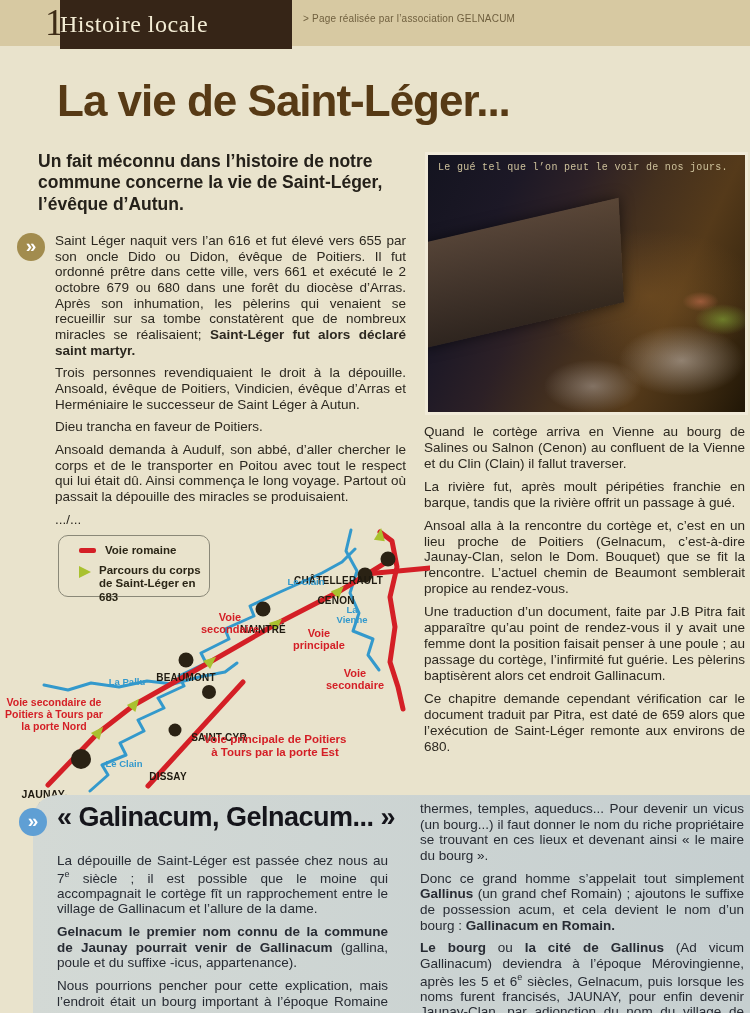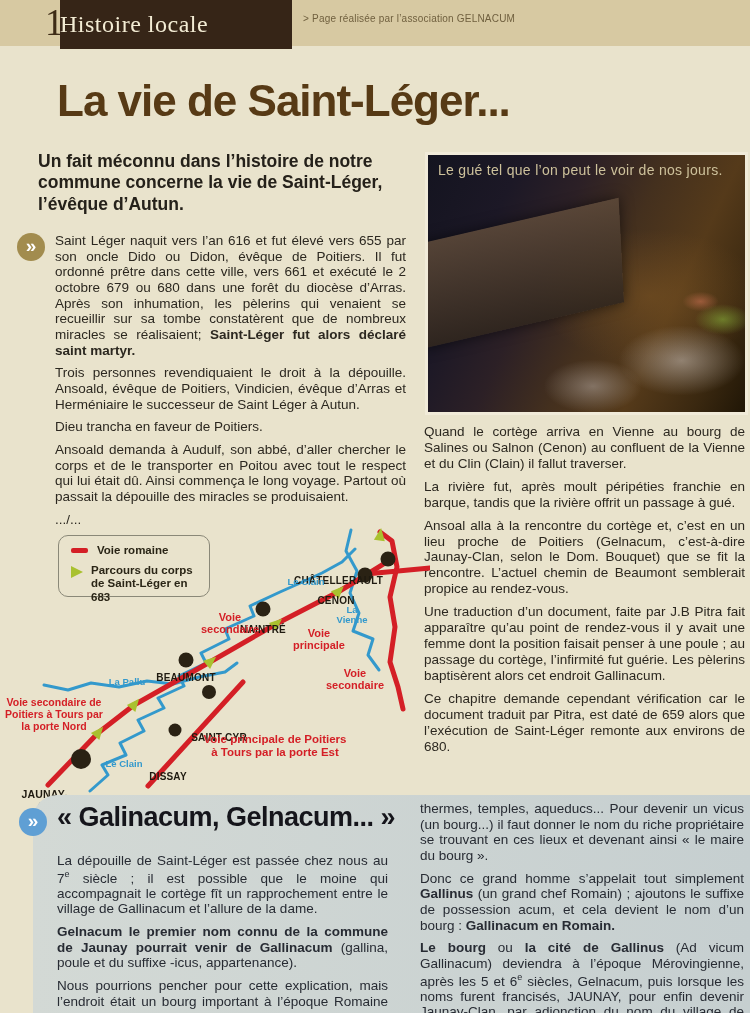--- a/index.html
+++ b/index.html
@@ -34,33 +34,33 @@
     background:
       radial-gradient(90px 50px at 80% 80%, rgba(205,195,188,.55), rgba(205,195,188,0) 70%),
       radial-gradient(70px 38px at 52% 90%, rgba(185,175,170,.5), rgba(185,175,170,0) 70%),
       radial-gradient(40px 22px at 93% 64%, rgba(140,185,60,.55), rgba(140,185,60,0) 70%),
       radial-gradient(26px 14px at 86% 57%, rgba(220,120,90,.5), rgba(220,120,90,0) 70%),
       radial-gradient(150px 90px at 70% 55%, rgba(125,85,35,.55), rgba(125,85,35,0) 75%),
       linear-gradient(115deg,#141420 0%,#1c1826 22%,#2c2026 38%,#44301e 55%,#553a1a 72%,#3a2810 88%,#201606 100%);
     overflow:hidden;}
   .slab{position:absolute;left:-4%;top:26%;width:66%;height:40%;transform:rotate(-13deg) skewX(-10deg);
     background:linear-gradient(180deg, rgba(95,75,58,.85), rgba(48,38,30,.9));box-shadow:0 0 14px rgba(0,0,0,.55);}
-  .photo-caption{position:absolute;left:10px;top:7px;font-family:Liberation Sans, sans-serif;font-size:14px;color:#cdc19b;letter-spacing:.3px;}
+  .photo-caption{position:absolute;left:10px;top:7px;font-family:Liberation Mono, monospace;font-size:10px;color:#cdc19b;letter-spacing:.3px;}
   
   #map{position:absolute;left:0;top:527px;width:430px;height:268px;}
   #map svg{position:absolute;left:0;top:0;}
   .road{stroke:var(--accent_red,#d41f26);stroke-width:5;fill:none;stroke-linecap:round;stroke-linejoin:round;}
   .river{stroke:var(--river_blue,#3399cc);stroke-width:3;fill:none;stroke-linecap:round;stroke-linejoin:round;}
   .towndot{fill:#2a2214;}
   .marker{fill:var(--marker_green,#a9c12f);}
   .map-label{position:absolute;font-weight:bold;text-align:center;}
   .town{font-size:10px;color:#1f1a10;letter-spacing:.2px;margin-top:35px;}
   .riverlbl{font-size:9.5px;color:var(--river_blue,#3399cc);line-height:1.05;}
   .roadlbl{font-size:11px;color:var(--accent_red,#d41f26);line-height:1.12;}
-  .legend{position:absolute;left:58px;top:8px;width:152px;height:62px;border:1.5px solid #8a8878;border-radius:10px;padding:8px 0 0 12px;box-sizing:border-box;}
+  .legend{position:absolute;left:58px;top:8px;width:152px;height:62px;border:1.5px solid #8a8878;border-radius:10px;padding:8px 0 0 20px;box-sizing:border-box;}
   .legend-item{display:flex;align-items:flex-start;margin-bottom:7px;}
   .legend-item .txt{font-size:11.5px;font-weight:bold;color:#2a2516;line-height:1.15;}
   .swatch-road{width:17px;height:5px;border-radius:2px;background:var(--accent_red,#d41f26);margin:4px 9px 0 0;}
   .swatch-tri{width:0;height:0;border-left:12px solid var(--marker_green,#a9c12f);border-top:6px solid transparent;border-bottom:6px solid transparent;margin:2px 8px 0 0;}
   
   .panel{position:absolute;left:33px;top:795px;width:717px;height:218px;border-top-left-radius:24px;
     background:linear-gradient(90deg,#d3d9d5,#c6cfd0);}
   .panel-heading{position:absolute;left:57px;top:802px;font-size:27px;font-weight:bold;color:#15151b;letter-spacing:-.5px;}
   #bleft{left:57px;top:853px;width:331px;color:#272b33;}
   #bright{left:420px;top:801px;width:324px;color:#272b33;}

